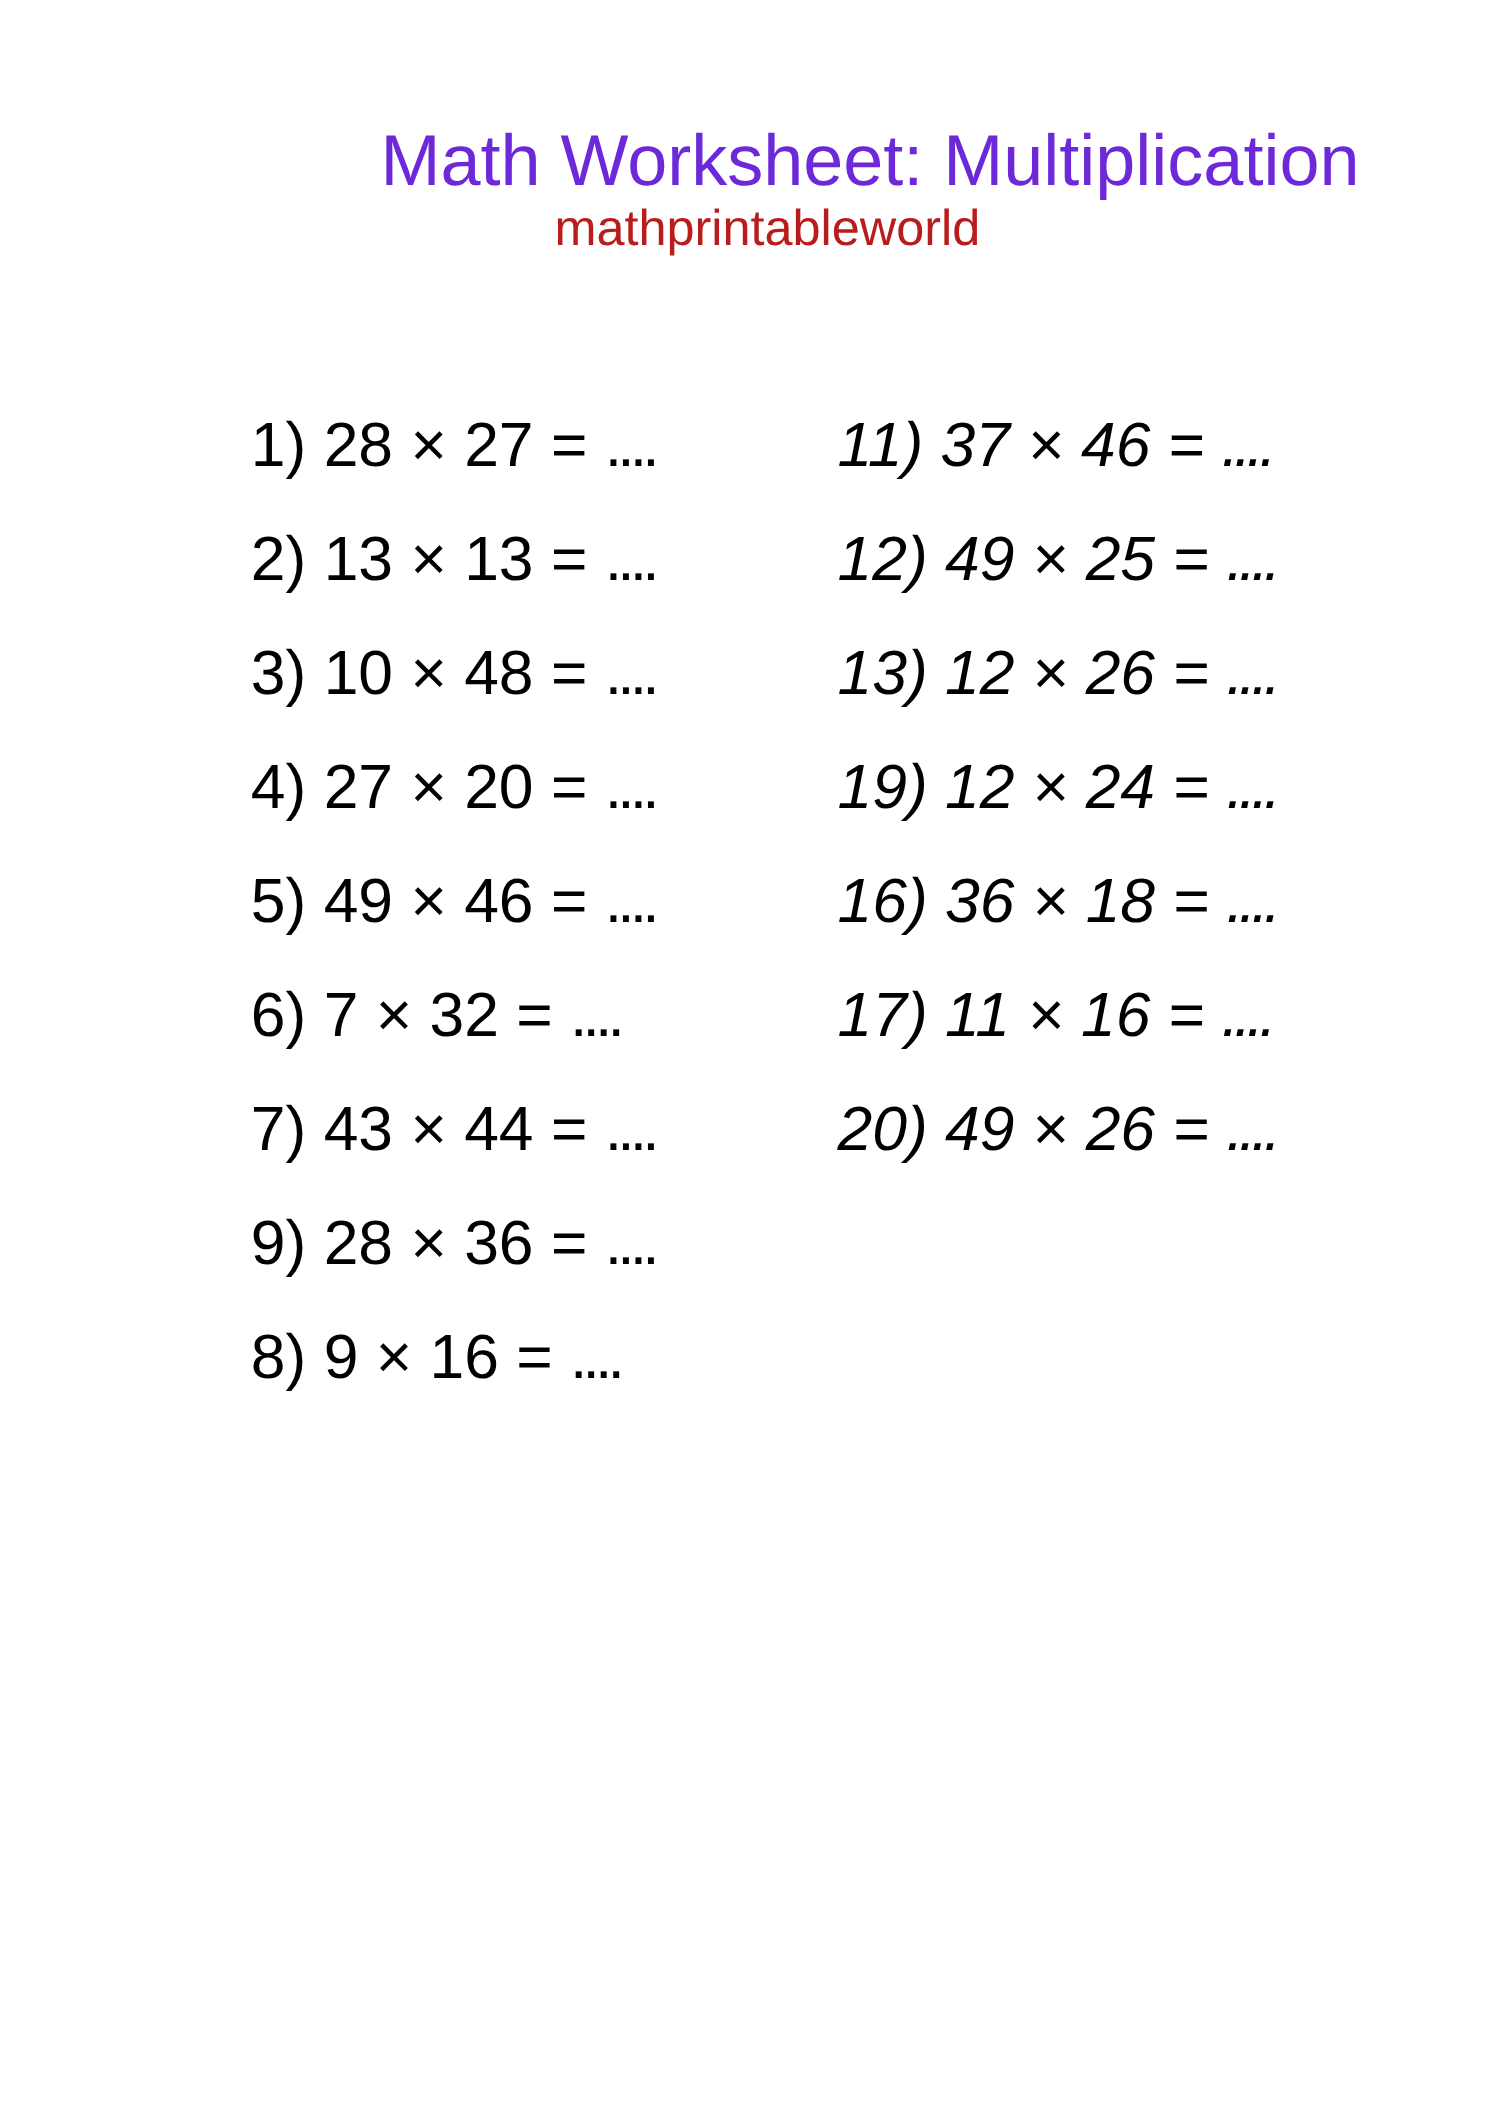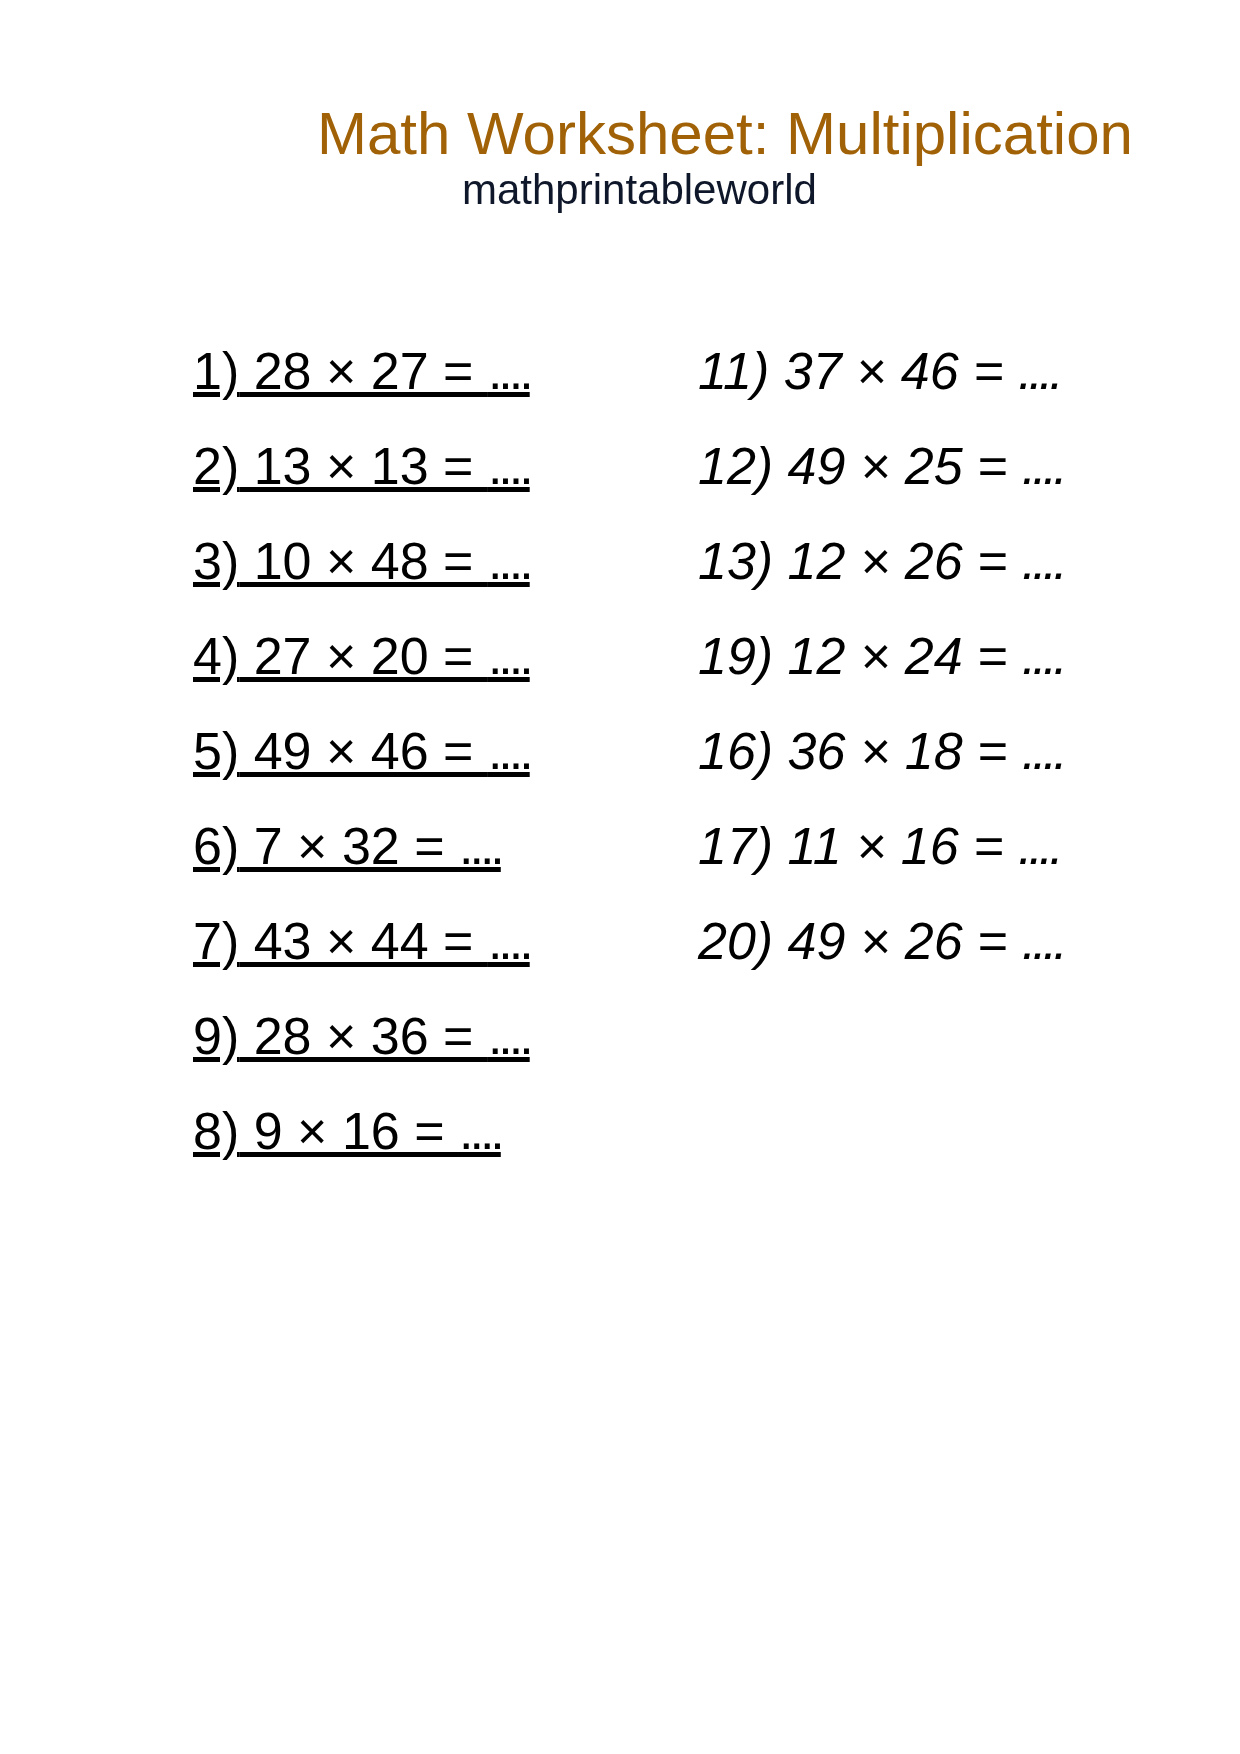--- a/index.html
+++ b/index.html
@@ -14,37 +14,37 @@
   }
   .title {
     position: absolute;
     left: 317px;
     top: 104px;
     margin: 0;
     font-size: 60px;
     font-weight: 400;
     line-height: 1;
     white-space: pre;
-    color: #a16207;
+    color: #6d28d9;
   }
   .subtitle {
     position: absolute;
     left: 462px;
     top: 169px;
     font-size: 42px;
     font-weight: 400;
     line-height: 1;
     white-space: pre;
-    color: #0f172a;
+    color: #b91c1c;
   }
   .col {
     position: absolute;
     top: 324px;
   }
-  .col-left  { left: 193px; text-decoration: underline; }
+  .col-left  { left: 209px; }
   .col-right { left: 698px; font-style: italic; }
   .row {
     height: 95px;
     line-height: 95px;
     font-size: 52px;
     white-space: pre;
     color: #000000;
   }
   .dots { letter-spacing: -4px; }
 </style>

